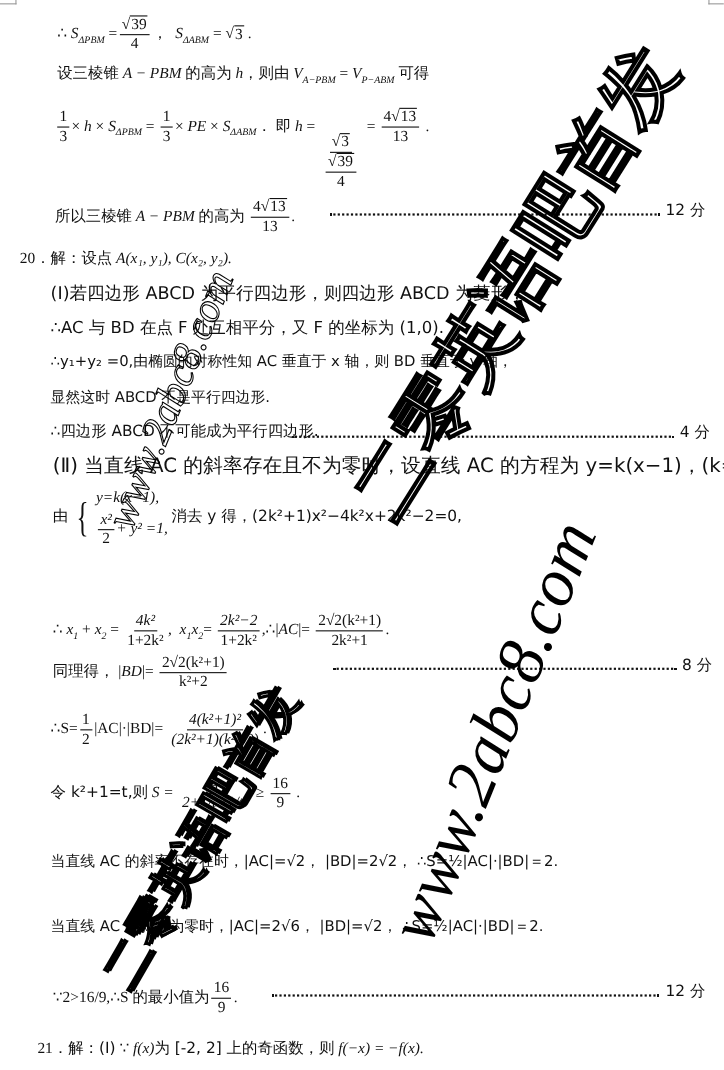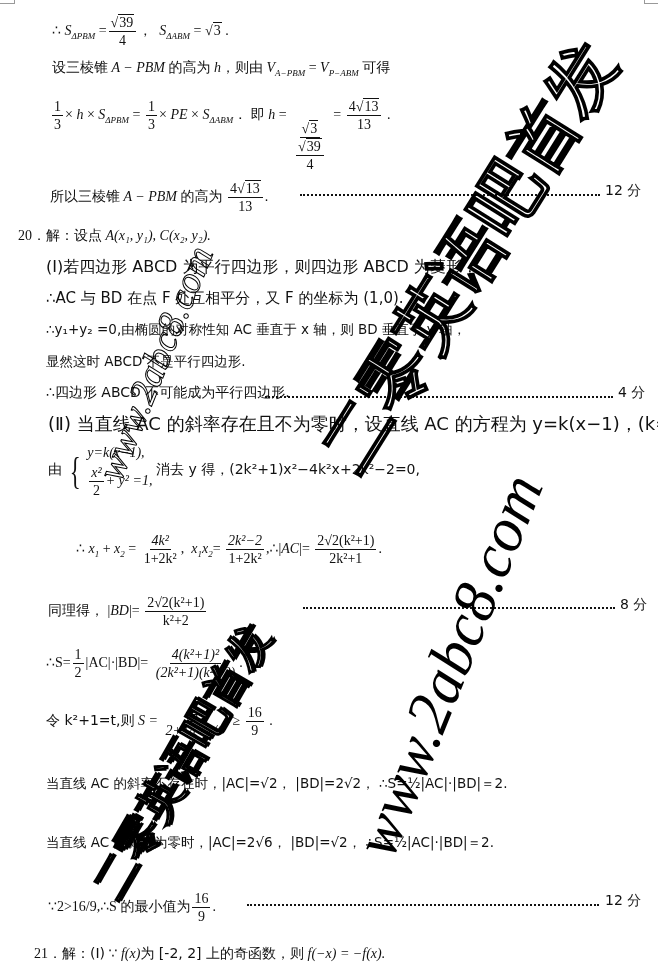--- a/index.html
+++ b/index.html
@@ -117,21 +117,21 @@
     <span class="sys">
       <span class="i">y=k(x−1),</span>
       <span><span class="frac">
             <span class="num i">x²</span>
             <span class="den">2</span>
           </span><span class="i">+ y² =1,</span></span>
     </span>
     <span class="cn">消去 y 得，(2k²+1)x²−4k²x+2k²−2=0,</span>
   </div>
 
-  <div class="line" style="top:532px;left:48px;margin-left:28px;">
+  <div class="line" style="top:556px;left:48px;">
     ∴ <span class="i">x</span><sub>1</sub> + <span class="i">x</span><sub>2</sub> =
     <span class="frac">
         <span class="num i">4k²</span>
         <span class="den">1+2k²</span>
       </span>,&nbsp;
     <span class="i">x</span><sub>1</sub><span class="i">x</span><sub>2</sub>=
     <span class="frac">
         <span class="num i">2k²−2</span>
         <span class="den">1+2k²</span>
       </span>,∴|<span class="i">AC</span>|=

